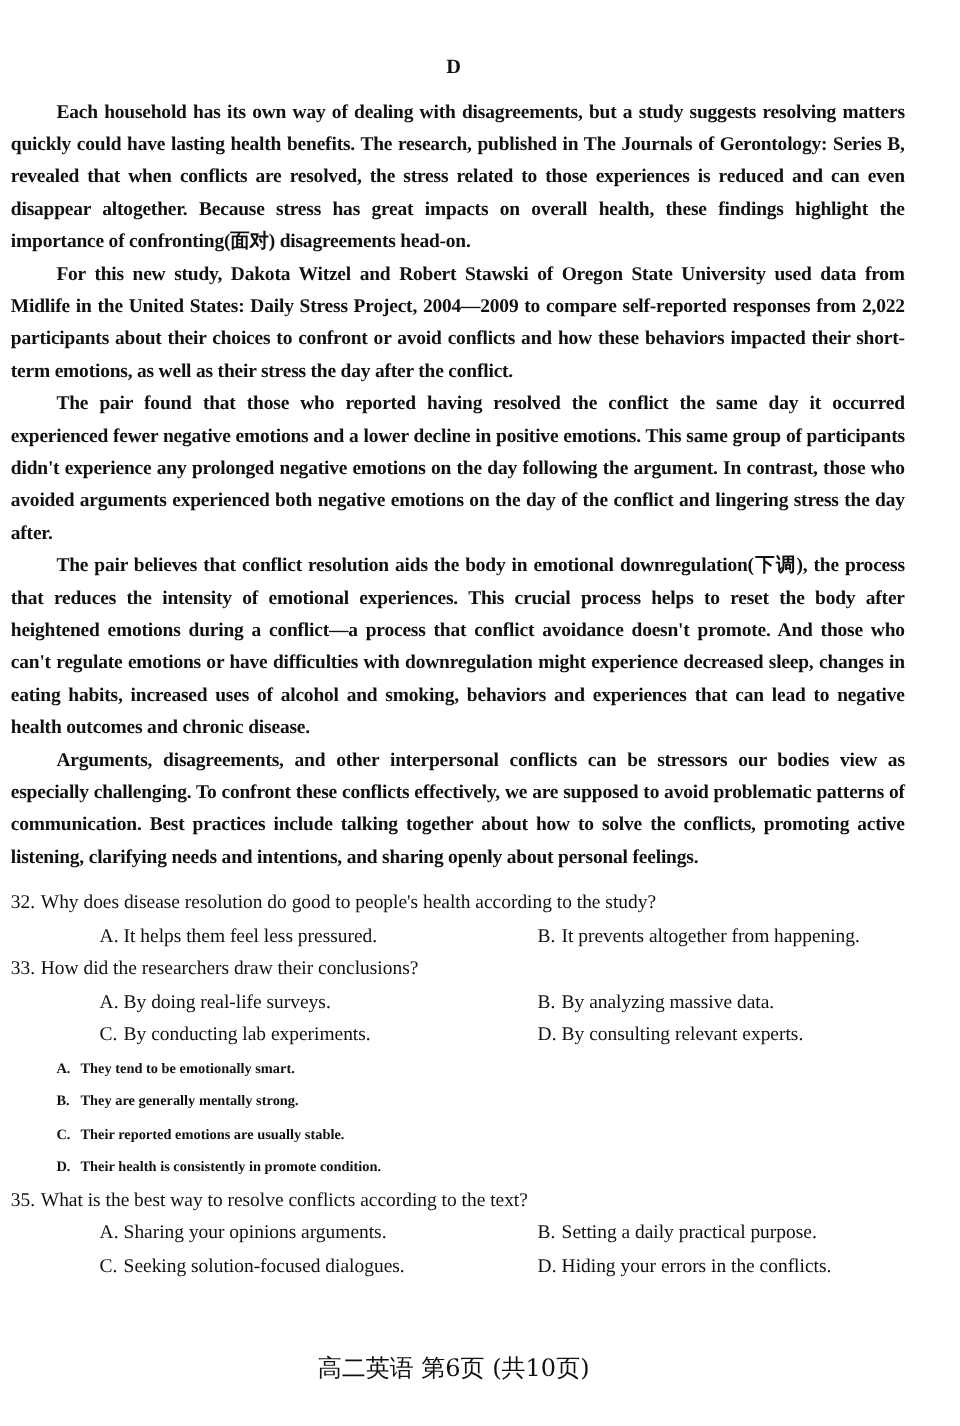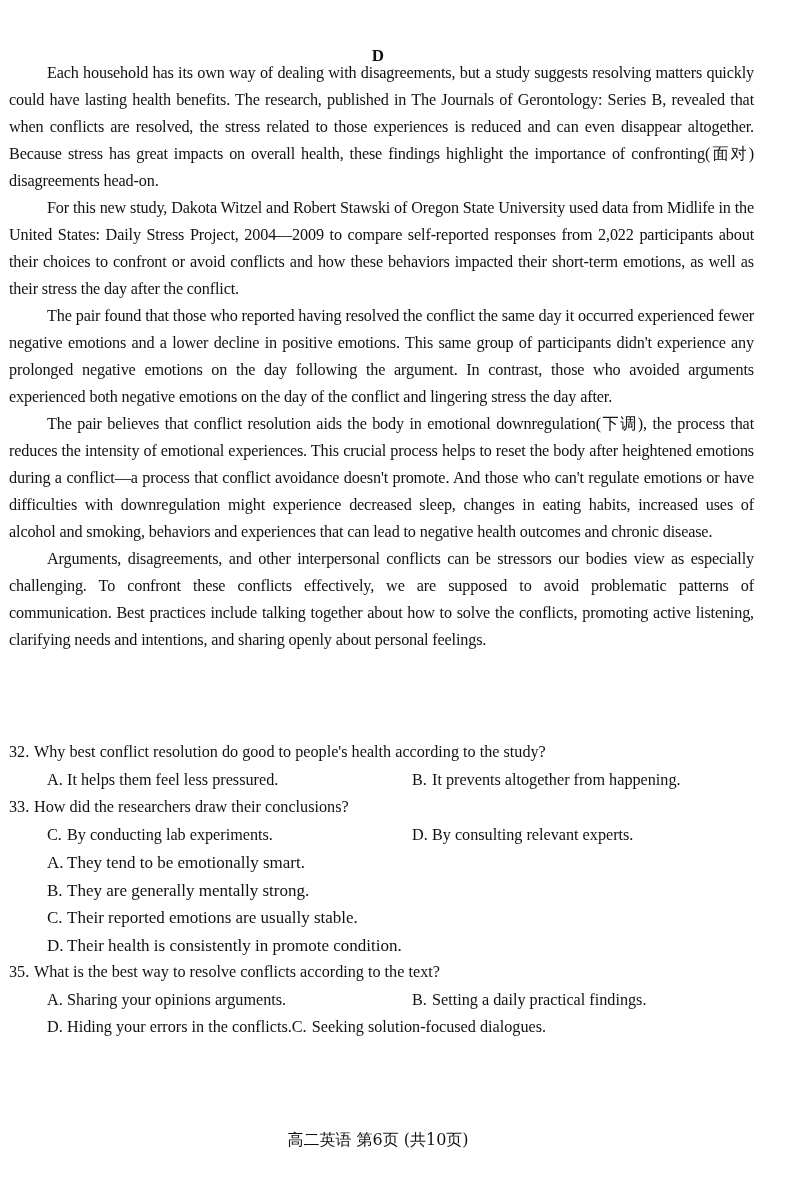--- a/index.html
+++ b/index.html
@@ -6,39 +6,39 @@
   body {
     width: 800px; height: 1188px; position: relative; overflow: hidden;
     font-family: "Liberation Serif", "DejaVu Serif", serif;
     color: #111111;
   }
   .page { position: absolute; left: 0; top: 0; width: 800px; height: 1188px; }
   .section-letter {
     position: absolute; top: 46px; left: 0; width: 756px; text-align: center;
     font-weight: bold; font-size: 17px; line-height: 20px;
   }
-  .passage { position: absolute; left: 9px; top: 60px; width: 745px; }
+  .passage { position: absolute; left: 9px; top: 80px; width: 745px; font-weight: bold; }
   .para {
     font-size: 16.2px; line-height: 27px; text-align: justify;
     text-indent: 38px; margin: 0;
     letter-spacing: -0.15px;
   }
   .questions { position: absolute; left: 9px; top: 739px; width: 745px; }
   .q { margin: 0; }
   .q-stem { font-size: 16.2px; line-height: 27.5px; }
   .q-num { display: inline-block; width: 25px; }
   .opts { padding-left: 38px; }
   .opt-row { display: flex; font-size: 16.2px; line-height: 27.5px; }
   .opt-row .opt { flex: 0 0 auto; }
-  .opt-row .opt.left { width: 365px; }
-  .opt-single { font-size: 17px; line-height: 27.5px; }
+  .opt-row .opt.left { width: 365px; margin-left: 36px; }
+  .opt-single { font-size: 12px; line-height: 27.5px; font-weight: bold; }
   .opt-letter { display: inline-block; width: 20px; }
   .footer {
     position: absolute; top: 1130px; left: 0; width: 756px; text-align: center;
-    font-size: 16px; line-height: 20px; font-family: "DejaVu Serif", serif;
+    font-size: 20px; line-height: 20px; font-family: "DejaVu Serif", serif;
   }
 </style>
 </head>
 <body>
 
 <div class="page">
 
   <div class="section-letter">D</div>
 
   <div class="passage">
@@ -46,35 +46,39 @@
     <p class="para">For this new study, Dakota Witzel and Robert Stawski of Oregon State University used data from Midlife in the United States: Daily Stress Project, 2004—2009 to compare self-reported responses from 2,022 participants about their choices to confront or avoid conflicts and how these behaviors impacted their short-term emotions, as well as their stress the day after the conflict.</p>
     <p class="para">The pair found that those who reported having resolved the conflict the same day it occurred experienced fewer negative emotions and a lower decline in positive emotions. This same group of participants didn't experience any prolonged negative emotions on the day following the argument. In contrast, those who avoided arguments experienced both negative emotions on the day of the conflict and lingering stress the day after.</p>
     <p class="para">The pair believes that conflict resolution aids the body in emotional downregulation(下调), the process that reduces the intensity of emotional experiences. This crucial process helps to reset the body after heightened emotions during a conflict—a process that conflict avoidance doesn't promote. And those who can't regulate emotions or have difficulties with downregulation might experience decreased sleep, changes in eating habits, increased uses of alcohol and smoking, behaviors and experiences that can lead to negative health outcomes and chronic disease.</p>
     <p class="para">Arguments, disagreements, and other interpersonal conflicts can be stressors our bodies view as especially challenging. To confront these conflicts effectively, we are supposed to avoid problematic patterns of communication. Best practices include talking together about how to solve the conflicts, promoting active listening, clarifying needs and intentions, and sharing openly about personal feelings.</p>
   </div>
 
   <div class="questions">
 
     <div class="q">
       <div class="q-stem">
-        <span class="q-num">32.</span><span>Why best conflict resolution do good to people's health according to the study?</span>
+        <span class="q-num">32.</span><span>Why does disease resolution do good to people's health according to the study?</span>
       </div>
       <div class="opts">
         <div class="opt-row">
           <div class="opt left"><span class="opt-letter">A.</span><span>It helps them feel less pressured.</span></div>
           <div class="opt"><span class="opt-letter">B.</span><span>It prevents altogether from happening.</span></div>
         </div>
       </div>
     </div>
 
     <div class="q">
       <div class="q-stem">
         <span class="q-num">33.</span><span>How did the researchers draw their conclusions?</span>
       </div>
       <div class="opts">
+        <div class="opt-row">
+          <div class="opt left"><span class="opt-letter">A.</span><span>By doing real-life surveys.</span></div>
+          <div class="opt"><span class="opt-letter">B.</span><span>By analyzing massive data.</span></div>
+        </div>
         <div class="opt-row">
           <div class="opt left"><span class="opt-letter">C.</span><span>By conducting lab experiments.</span></div>
           <div class="opt"><span class="opt-letter">D.</span><span>By consulting relevant experts.</span></div>
         </div>
       </div>
     </div>
 
     <div class="q">
       <div class="opts">
         <div class="opt-single"><span class="opt-letter">A.</span><span>They tend to be emotionally smart.</span></div>
@@ -84,25 +88,25 @@
       </div>
     </div>
 
     <div class="q">
       <div class="q-stem">
         <span class="q-num">35.</span><span>What is the best way to resolve conflicts according to the text?</span>
       </div>
       <div class="opts">
         <div class="opt-row">
           <div class="opt left"><span class="opt-letter">A.</span><span>Sharing your opinions arguments.</span></div>
-          <div class="opt"><span class="opt-letter">B.</span><span>Setting a daily practical findings.</span></div>
+          <div class="opt"><span class="opt-letter">B.</span><span>Setting a daily practical purpose.</span></div>
         </div>
         <div class="opt-row">
+          <div class="opt left"><span class="opt-letter">C.</span><span>Seeking solution-focused dialogues.</span></div>
           <div class="opt"><span class="opt-letter">D.</span><span>Hiding your errors in the conflicts.</span></div>
-          <div class="opt left"><span class="opt-letter">C.</span><span>Seeking solution-focused dialogues.</span></div>
         </div>
       </div>
     </div>
 
   </div>
 
   <div class="footer">高二英语  第6页  (共10页)</div>
 
 </div>
 

